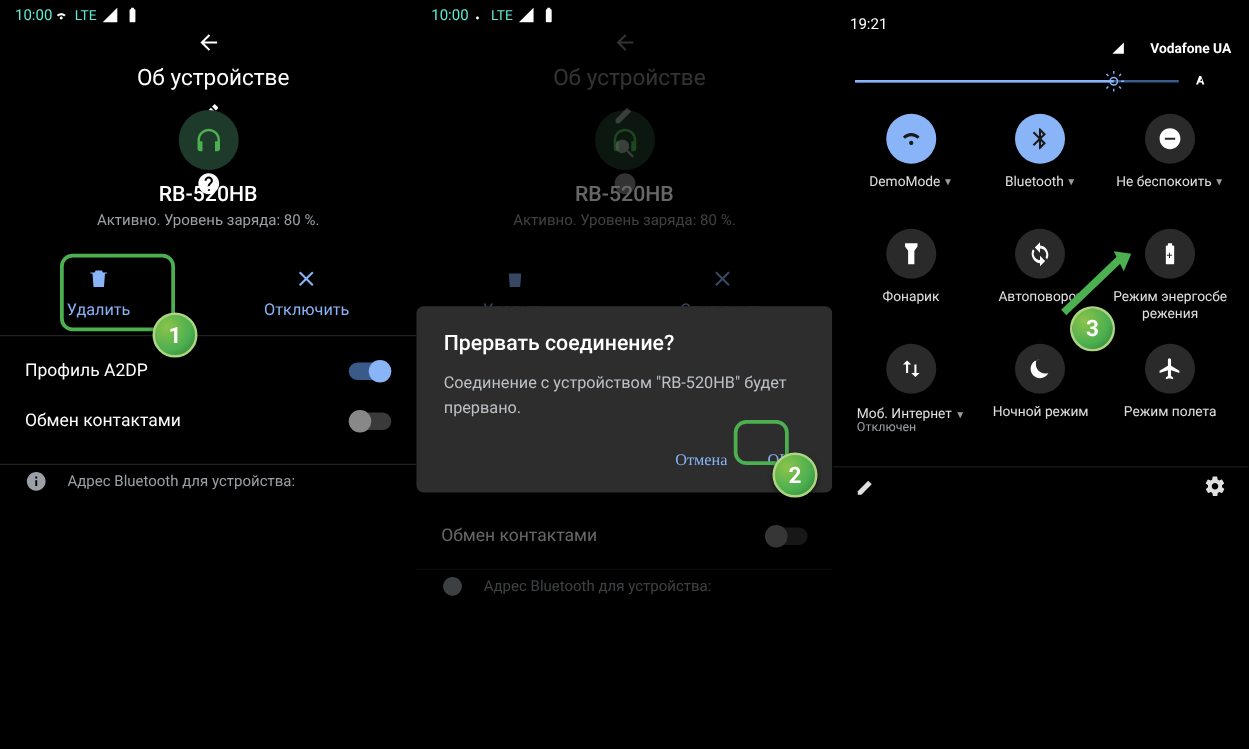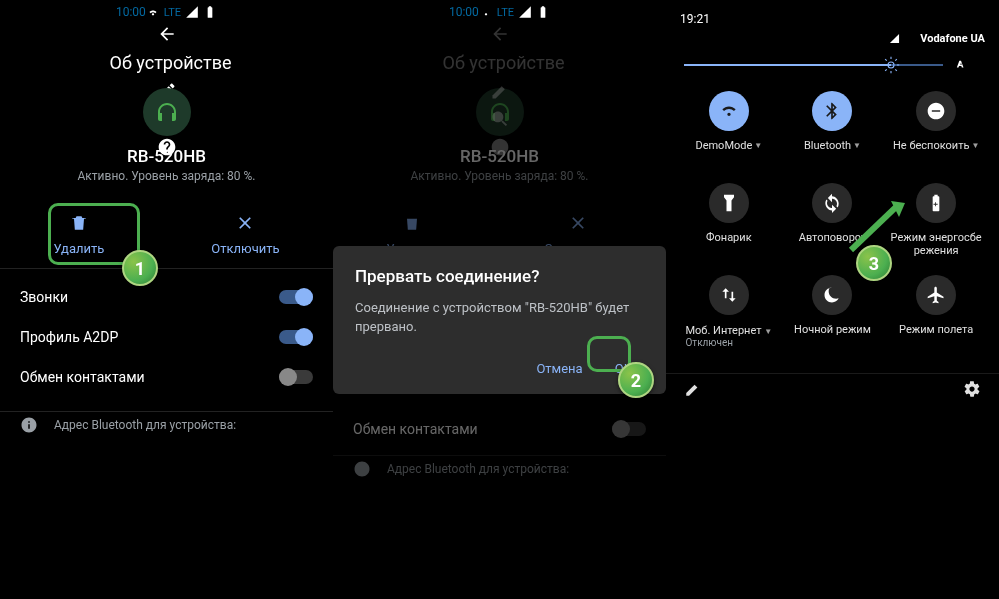--- a/index.html
+++ b/index.html
@@ -1,18 +1,18 @@
 <!DOCTYPE html>
 <html><head>
 <meta charset="utf-8">
 <style>
 * { margin: 0; padding: 0; box-sizing: border-box; font-family: Roboto, Arial, sans-serif; }
 body { background: #000; width: 999px; height: 599px; display: flex; color: #fff; overflow: hidden; }
 .phone { width: 333px; height: 599px; background: #000; position: relative; overflow: hidden; }
-.status-bar { height: 24px; display: flex; justify-content: center; align-items: center; padding: 0 12px; font-size: 12px; color: #0369a1; }
+.status-bar { height: 24px; display: flex; justify-content: flex-start; align-items: center; padding: 0 12px; font-size: 12px; color: #5eead4; }
 .status-right { display: flex; gap: 4px; align-items: center; font-size: 11px; }
 .status-right svg { width: 14px; height: 14px; fill: #fff; }
 .app-bar { height: 48px; display: flex; align-items: center; padding: 0 8px; gap: 8px; flex-direction: column; }
 .app-bar .title { font-size: 18px; flex: 1; margin-left: 8px; }
 .app-bar .icon-btn { width: 40px; height: 40px; display: flex; align-items: center; justify-content: center; }
 .app-bar svg { width: 20px; height: 20px; fill: #fff; }
 .dimmed .app-bar { opacity: 0.5; }
 .device-block { text-align: center; padding: 16px 0 12px; }
 .device-icon { width: 48px; height: 48px; border-radius: 50%; background: #1e3a2a; display: inline-flex; align-items: center; justify-content: center; margin-bottom: 10px; }
 .device-icon svg { width: 24px; height: 24px; fill: #4caf50; }
@@ -28,21 +28,21 @@
 .switch.on { background: #3a5a8a; }
 .switch.on::after { background: #8ab4f8; left: 16px; }
 .info-row { display: flex; align-items: center; gap: 16px; padding: 4px 20px; font-size: 12px; color: #9aa0a6; border-top: 1px solid #222; margin-top: 6px; }
 .info-row svg { width: 18px; height: 18px; fill: #9aa0a6; flex-shrink: 0; }
 .dimmed-content { opacity: 0.4; }
 .dialog-overlay { position: absolute; inset: 0; background: rgba(0,0,0,0.55); display: flex; align-items: center; justify-content: center; }
 .dialog { background: #2d2d2d; border-radius: 6px; padding: 20px 22px 10px; width: 334px; margin-top: 40px; }
 .dialog-title { font-size: 17px; font-weight: 500; margin-bottom: 12px; }
 .dialog-msg { font-size: 13px; color: #bdc1c6; line-height: 1.5; margin-bottom: 16px; }
 .dialog-actions { display: flex; justify-content: flex-end; gap: 8px; }
-.dialog-btn { font-size: 13px; color: #8ab4f8; padding: 8px 12px; text-transform: none; }
+.dialog-btn { font-size: 13px; color: #8ab4f8; padding: 8px 12px; text-transform: none; font-family: Liberation Serif, serif; }
 .badge { position: absolute; width: 36px; height: 36px; border-radius: 50%; background: radial-gradient(circle at 30% 30%, #8bc34a, #4caf50 60%, #2e7d32); border: 2px solid #aed581; color: #fff; font-size: 18px; font-weight: 700; display: flex; align-items: center; justify-content: center; z-index: 20; box-shadow: 0 2px 4px rgba(0,0,0,0.5); }
 .highlight { position: absolute; border: 3px solid #4caf50; border-radius: 10px; z-index: 15; pointer-events: none; }
 .qs-panel { background: #000; padding: 8px 0 0; }
 .qs-status { display: flex; justify-content: space-between; padding: 4px 14px; font-size: 12px; }
 .carrier { font-size: 11px; display: flex; align-items: center; gap: 20px; justify-content: flex-end; padding: 2px 14px 10px; font-weight: bold; }
 .carrier svg { width: 11px; height: 11px; fill: #fff; }
 .brightness { display: flex; align-items: center; gap: 8px; padding: 0 28px 16px 18px; }
 .brightness-track { flex: 1; height: 2px; background: #3a5a8a; position: relative; }
 .brightness-track::before { content: ''; position: absolute; left: 0; top: 0; width: 80%; height: 100%; background: #8ab4f8; }
 .brightness-thumb { position: absolute; left: 80%; top: -8px; width: 18px; height: 18px; margin-left: -9px; }
@@ -121,24 +121,20 @@
     </div>
     <div class="action-btn">
       <svg viewBox="0 0 24 24">
           <path d="M19 6.41L17.59 5 12 10.59 6.41 5 5 6.41 10.59 12 5 17.59 6.41 19 12 13.41 17.59 19 19 17.59 13.41 12z"></path>
         </svg>
       <span>Отключить</span>
     </div>
   </div>
   <div class="settings-list">
     <div class="setting-row">
-      <span>Звонки</span>
-      <div class="switch on"></div>
-    </div>
-    <div class="setting-row">
       <span>Профиль A2DP</span>
       <div class="switch on"></div>
     </div>
     <div class="setting-row">
       <span>Обмен контактами</span>
       <div class="switch"></div>
     </div>
   </div>
   <div class="info-row">
     <svg viewBox="0 0 24 24">

